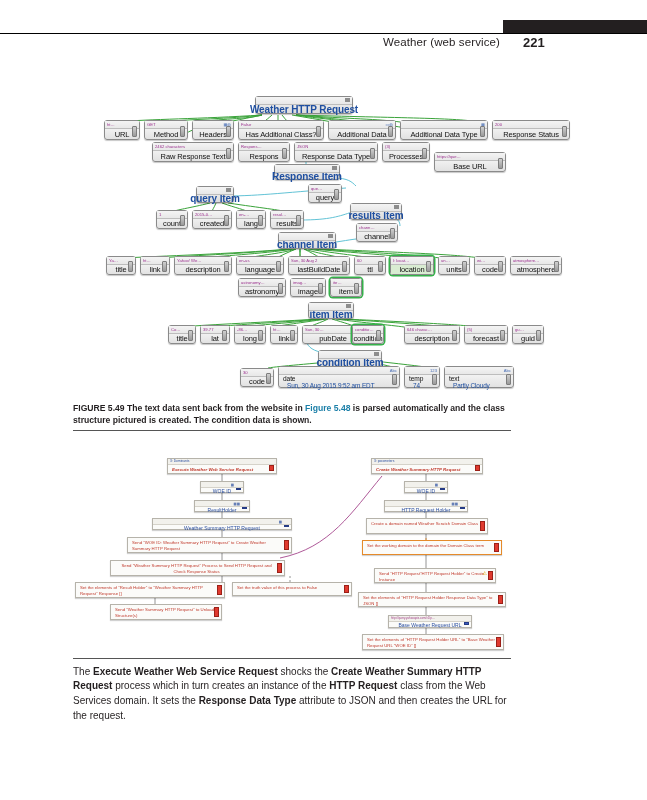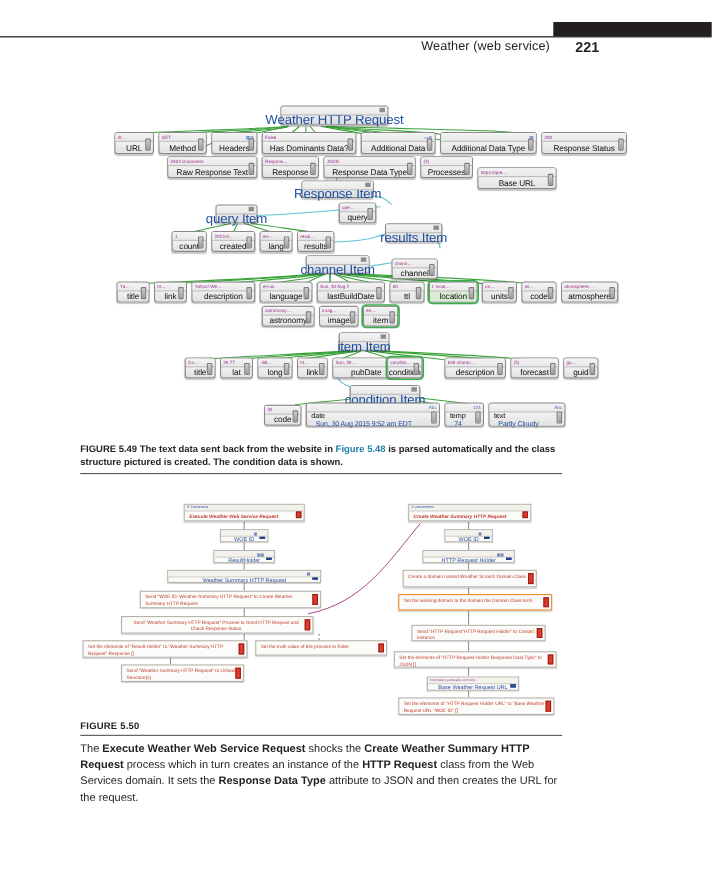--- a/index.html
+++ b/index.html
@@ -17,21 +17,21 @@
   
   #fig549{position:absolute;left:0;top:92px;width:647px;height:305px;}
   .node{position:absolute;box-sizing:border-box;border:1px solid #8a8a8a;border-radius:3px;
         background:linear-gradient(#fdfdfd,#e2e2e2);box-shadow:0 1px 1px rgba(0,0,0,.22);}
   .node .nhead{position:relative;height:7px;line-height:7px;font-size:4.2px;color:#9b2f8e;
         padding:0 2px;white-space:nowrap;overflow:hidden;
         border-bottom:1px solid #bdbdbd;background:linear-gradient(#f4f4f4,#e8e8e8);}
   .node .nhead .rt{position:absolute;right:2px;top:0;color:#4a6fb5;font-size:4.2px;}
   .node .nbody{height:calc(100% - 8px);display:flex;align-items:center;justify-content:center;
         font-size:7.5px;color:#111;white-space:nowrap;padding:0 3px;letter-spacing:-.1px;}
-  .node.cls .nbody{color:#1f4fa0;font-weight:normal;font-size:12px;}
+  .node.cls .nbody{color:#1f4fa0;font-weight:bold;font-size:10px;}
   .node.cls{background:linear-gradient(#f6f6f6,#dcdcdc);}
   .node .grip{position:absolute;right:2px;bottom:2px;width:3px;height:9px;
         background:linear-gradient(#cfcfcf,#9a9a9a);border:1px solid #7d7d7d;border-radius:1px;}
   .node .tgrip{position:absolute;right:2px;top:1px;width:5px;height:4px;background:#8d8d8d;}
   .node.sel{box-shadow:0 0 0 1.5px #35b14a,0 1px 1px rgba(0,0,0,.22);}
   .node.greenfill .nbody{background:#d9ecd2;}
   svg.links{position:absolute;left:0;top:0;width:647px;height:305px;overflow:visible;}
 
   
   .capbox{position:absolute;width:438px;left:73px;}
@@ -172,21 +172,21 @@
   </div>
   <div class="node" style="left:192px;top:28px;width:42px;height:20px;">
     <div class="nhead">
         <span class="rt">▦◍</span>
       </div>
     <div class="nbody">Headers</div>
     <span class="grip"></span>
   </div>
   <div class="node" style="left:238px;top:28px;width:86px;height:20px;">
     <div class="nhead">False</div>
-    <div class="nbody">Has Dominants Data?</div>
+    <div class="nbody">Has Additional Class?</div>
     <span class="grip"></span>
   </div>
   <div class="node" style="left:328px;top:28px;width:68px;height:20px;">
     <div class="nhead">
         <span class="rt">▭◍</span>
       </div>
     <div class="nbody">Additional Data</div>
     <span class="grip"></span>
   </div>
   <div class="node" style="left:400px;top:28px;width:88px;height:20px;">
@@ -202,21 +202,21 @@
     <span class="grip"></span>
   </div>
 
   <div class="node" style="left:152px;top:50px;width:82px;height:20px;">
     <div class="nhead">2462 characters</div>
     <div class="nbody">Raw Response Text</div>
     <span class="grip"></span>
   </div>
   <div class="node" style="left:238px;top:50px;width:52px;height:20px;">
     <div class="nhead">Respons…</div>
-    <div class="nbody">Response</div>
+    <div class="nbody">Respons</div>
     <span class="grip"></span>
   </div>
   <div class="node" style="left:294px;top:50px;width:84px;height:20px;">
     <div class="nhead">JSON</div>
     <div class="nbody">Response Data Type</div>
     <span class="grip"></span>
   </div>
   <div class="node" style="left:382px;top:50px;width:48px;height:20px;">
     <div class="nhead">(3)</div>
     <div class="nbody">Processes</div>
@@ -269,21 +269,21 @@
     <span class="grip"></span>
   </div>
 
   <div class="node cls" style="left:350px;top:111px;width:52px;height:17px;">
     <div class="nhead">
         <span class="tgrip"></span>
       </div>
     <div class="nbody">results Item</div>
   </div>
 
-  <div class="node" style="left:356px;top:131px;width:42px;height:19px;margin-top:12px;">
+  <div class="node" style="left:356px;top:131px;width:42px;height:19px;">
     <div class="nhead">chann…</div>
     <div class="nbody">channel</div>
     <span class="grip"></span>
   </div>
 
   <div class="node cls" style="left:278px;top:140px;width:58px;height:17px;">
     <div class="nhead">
         <span class="tgrip"></span>
       </div>
     <div class="nbody">channel Item</div>
@@ -590,18 +590,17 @@
     <span class="bar blue"></span>
   </div>
 
   <div class="fnode" style="left:362px;top:182px;width:142px;height:16px;">
     <div class="fb wrap" style="font-size:4.3px;">Set the elements of "HTTP Request Holder URL" to "Base Weather Request URL "WOE ID" []</div>
     <span class="bar" style="top:2px;"></span>
   </div>
 </div>
 
 <div class="cap550">
-  <div class="fl">FIGURE 5.50</div>
   <div class="rule"></div>
   <div class="body">
     <span>The </span><b>Execute Weather Web Service Request</b><span> shocks the </span><b>Create Weather Summary HTTP Request</b><span> process which in turn creates an instance of the </span><b>HTTP Request</b><span> class from the Web Services domain. It sets the </span><b>Response Data Type</b><span> attribute to JSON and then creates the URL for the request.</span>
   </div>
 </div>
 
 </body></html>

